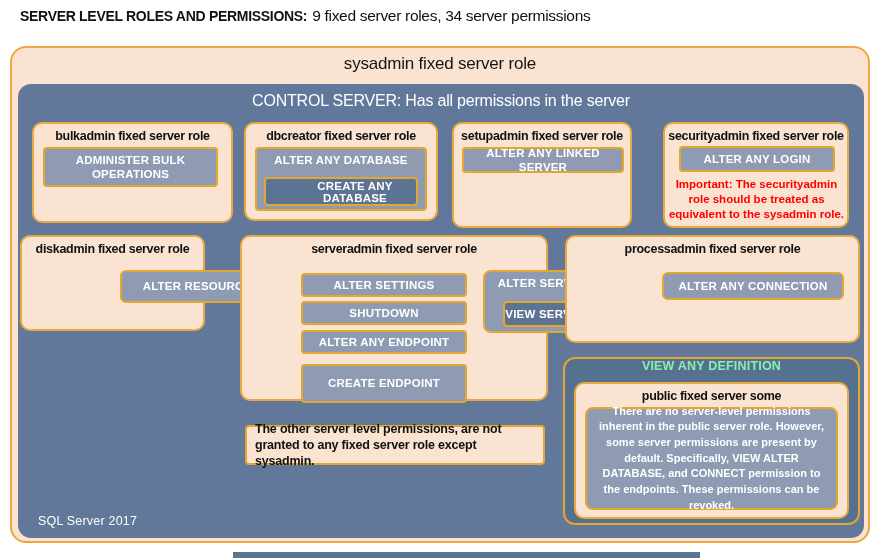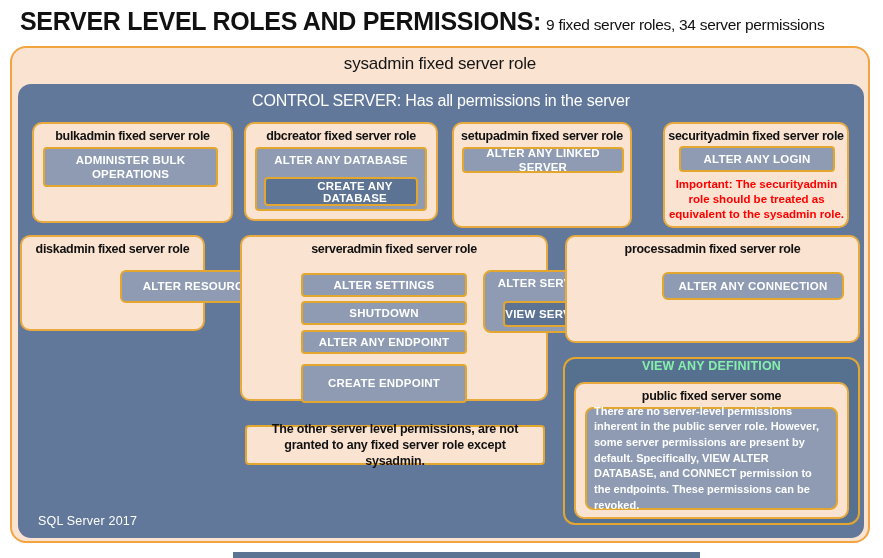--- a/index.html
+++ b/index.html
@@ -5,21 +5,21 @@
   * { margin:0; padding:0; box-sizing:border-box; }
   html,body { background:#fff; }
   body {
     width:883px; height:558px; position:relative; overflow:hidden;
     font-family:"Liberation Sans", sans-serif;
   }
   .abs { position:absolute; }
 
   
   .page-title { left:20px; top:7px; white-space:nowrap; color:#111; letter-spacing:-0.3px; }
-  .page-title .strong { font-weight:bold; font-size:25px; }
+  .page-title .strong { font-weight:bold; font-size:14px; }
   .page-title .normal { font-weight:normal; font-size:15.5px; margin-left:5px; }
 
   
   .outer-box {
     left:10px; top:46px; width:860px; height:497px;
     background:#FAE3D1; border:2px solid #F2A440; border-radius:16px;
   }
   .sysadmin-label {
     left:10px; top:54px; width:860px; text-align:center;
     font-size:17px; color:#151515; letter-spacing:-0.2px;
@@ -67,21 +67,21 @@
 
   
   .warning {
     color:#FF0000; font-weight:bold; font-size:11.5px; text-align:center; line-height:1.3;
   }
 
   
   .note-box {
     left:245px; top:425px; width:300px; height:40px;
     background:#FAE3D1; border:2px solid #E3A62F; border-radius:4px;
-    display:flex; align-items:center; justify-content:center; text-align:center;
+    display:flex; align-items:center; justify-content:center; text-align:left;
     font-weight:bold; font-size:12.5px; color:#111; line-height:1.3; padding:10px 8px;
     letter-spacing:-0.2px;
   }
 
   
   .vad-box {
     left:563px; top:357px; width:297px; height:168px;
     background:#56718F; border:2px solid #E3A62F; border-radius:12px;
   }
   .vad-title {
@@ -89,21 +89,21 @@
     color:#86efac; font-weight:bold; font-size:12.5px; letter-spacing:0.2px;
   }
   .public-box {
     position:absolute; left:9px; top:23px; width:275px; height:137px;
     background:#FAE3D1; border:2px solid #E8A93E; border-radius:10px;
   }
   .public-note {
     position:absolute; left:9px; top:23px; width:253px; height:103px;
     background:#8E9BB3; border:2px solid #E3A62F; border-radius:8px;
     color:#fff; font-weight:bold; font-size:11px; line-height:1.42;
-    display:flex; align-items:center; justify-content:center; text-align:left;
+    display:flex; align-items:center; justify-content:center; text-align:center;
     padding:4px 7px;
   }
 
   .footer-label { left:38px; top:514px; color:#fff; font-size:12.5px; letter-spacing:0.2px; }
 
   .bottom-bar { left:233px; top:552px; width:467px; height:6px; background:#5C7494; }
 </style>
 </head>
 <body>
 

